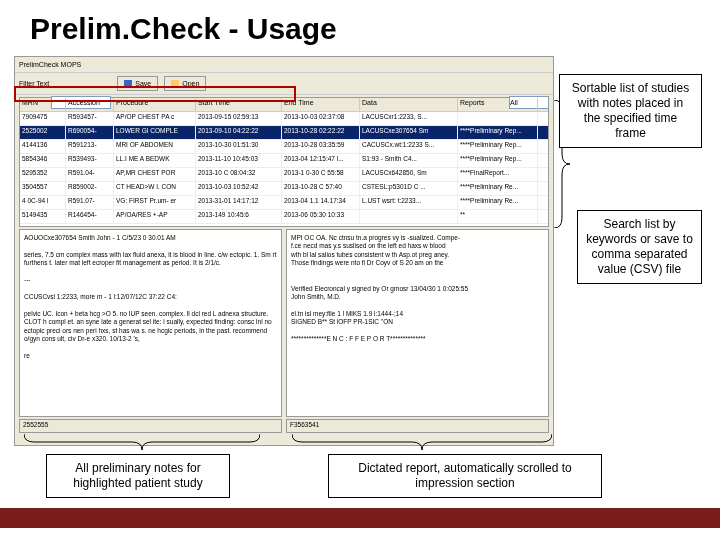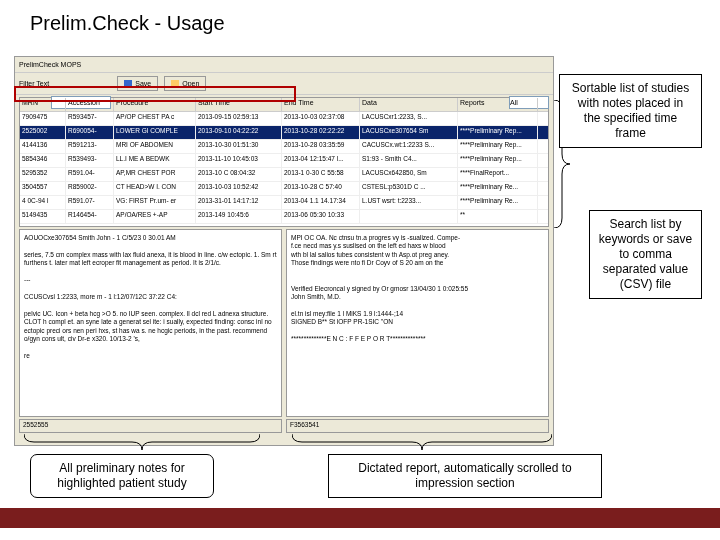--- a/index.html
+++ b/index.html
@@ -1,18 +1,18 @@
 <!DOCTYPE html>
 <html><head>
 <meta charset="utf-8">
 <style>
   * { margin: 0; padding: 0; box-sizing: border-box; }
   body { width: 720px; height: 540px; background: #fff; font-family: Arial, sans-serif; position: relative; overflow: hidden; }
   
-  .slide-title { font-size: 20px; font-weight: normal; padding: 12px 30px 24px; }
+  .slide-title { font-size: 30px; font-weight: bold; padding: 12px 30px 24px; }
   
   .app-window { position: absolute; top: 56px; left: 14px; width: 540px; height: 390px; background: #ece9d8; border: 1px solid #999; font-size: 7px; }
   
   .toolbar-row1 { display: flex; align-items: center; padding: 2px 4px; border-bottom: 1px solid #ccc; height: 16px; }
   .toolbar-row1 .tlabel { font-size: 7px; margin-right: 4px; }
   
   .toolbar-row2 { display: flex; align-items: center; padding: 2px 4px; border-bottom: 1px solid #ccc; height: 22px; gap: 6px; }
   .toolbar-row2 .field { display: flex; align-items: center; gap: 2px; }
   .toolbar-row2 input { height: 13px; width: 60px; font-size: 7px; border: 1px solid #7f9db9; background:#fff;margin-top:38px;}
   .tbtn { height: 15px; padding: 1px 6px; font-size: 7px; background: #ece9d8; border: 1px solid #999; display:flex; align-items:center; gap:3px;}
@@ -35,22 +35,22 @@
   
   .status-row { display:flex; margin: 2px 4px; gap:4px;}
   .status-row > div { flex:1; background:#ece9d8; border:1px solid #999; height:14px; font-size:6.5px; padding:1px 3px;}
   
   
   .red-highlight { position: absolute; top: 86px; left: 14px; width: 282px; height: 16px; border: 2px solid #b00000; z-index: 5; pointer-events: none; }
   
   
   .callout { position: absolute; background: #fff; border: 1px solid #000; padding: 6px 8px; font-size: 12px; text-align: center; line-height: 1.25; }
   .callout.c1 { top: 74px; right: 18px; width: 143px; }
-  .callout.c2 { top: 210px; right: 18px; width: 113px; }
-  .callout.c3 { top: 454px; left: 30px; width: 184px; border-radius: 7px; }
+  .callout.c2 { top: 210px; right: 18px; width: 125px; }
+  .callout.c3 { top: 454px; left: 46px; width: 184px; }
   .callout.c4 { top: 454px; left: 328px; width: 274px; }
   
   
   .brace { position: absolute; pointer-events: none; }
   
   
   .band { position: absolute; bottom: 0; left: 0; width: 720px; height: 36px; background:#fff; }
   .band::before { content:""; display:block; height:20px; background:#7a1d1d; margin-top:4px;}
 </style>
 </head>

